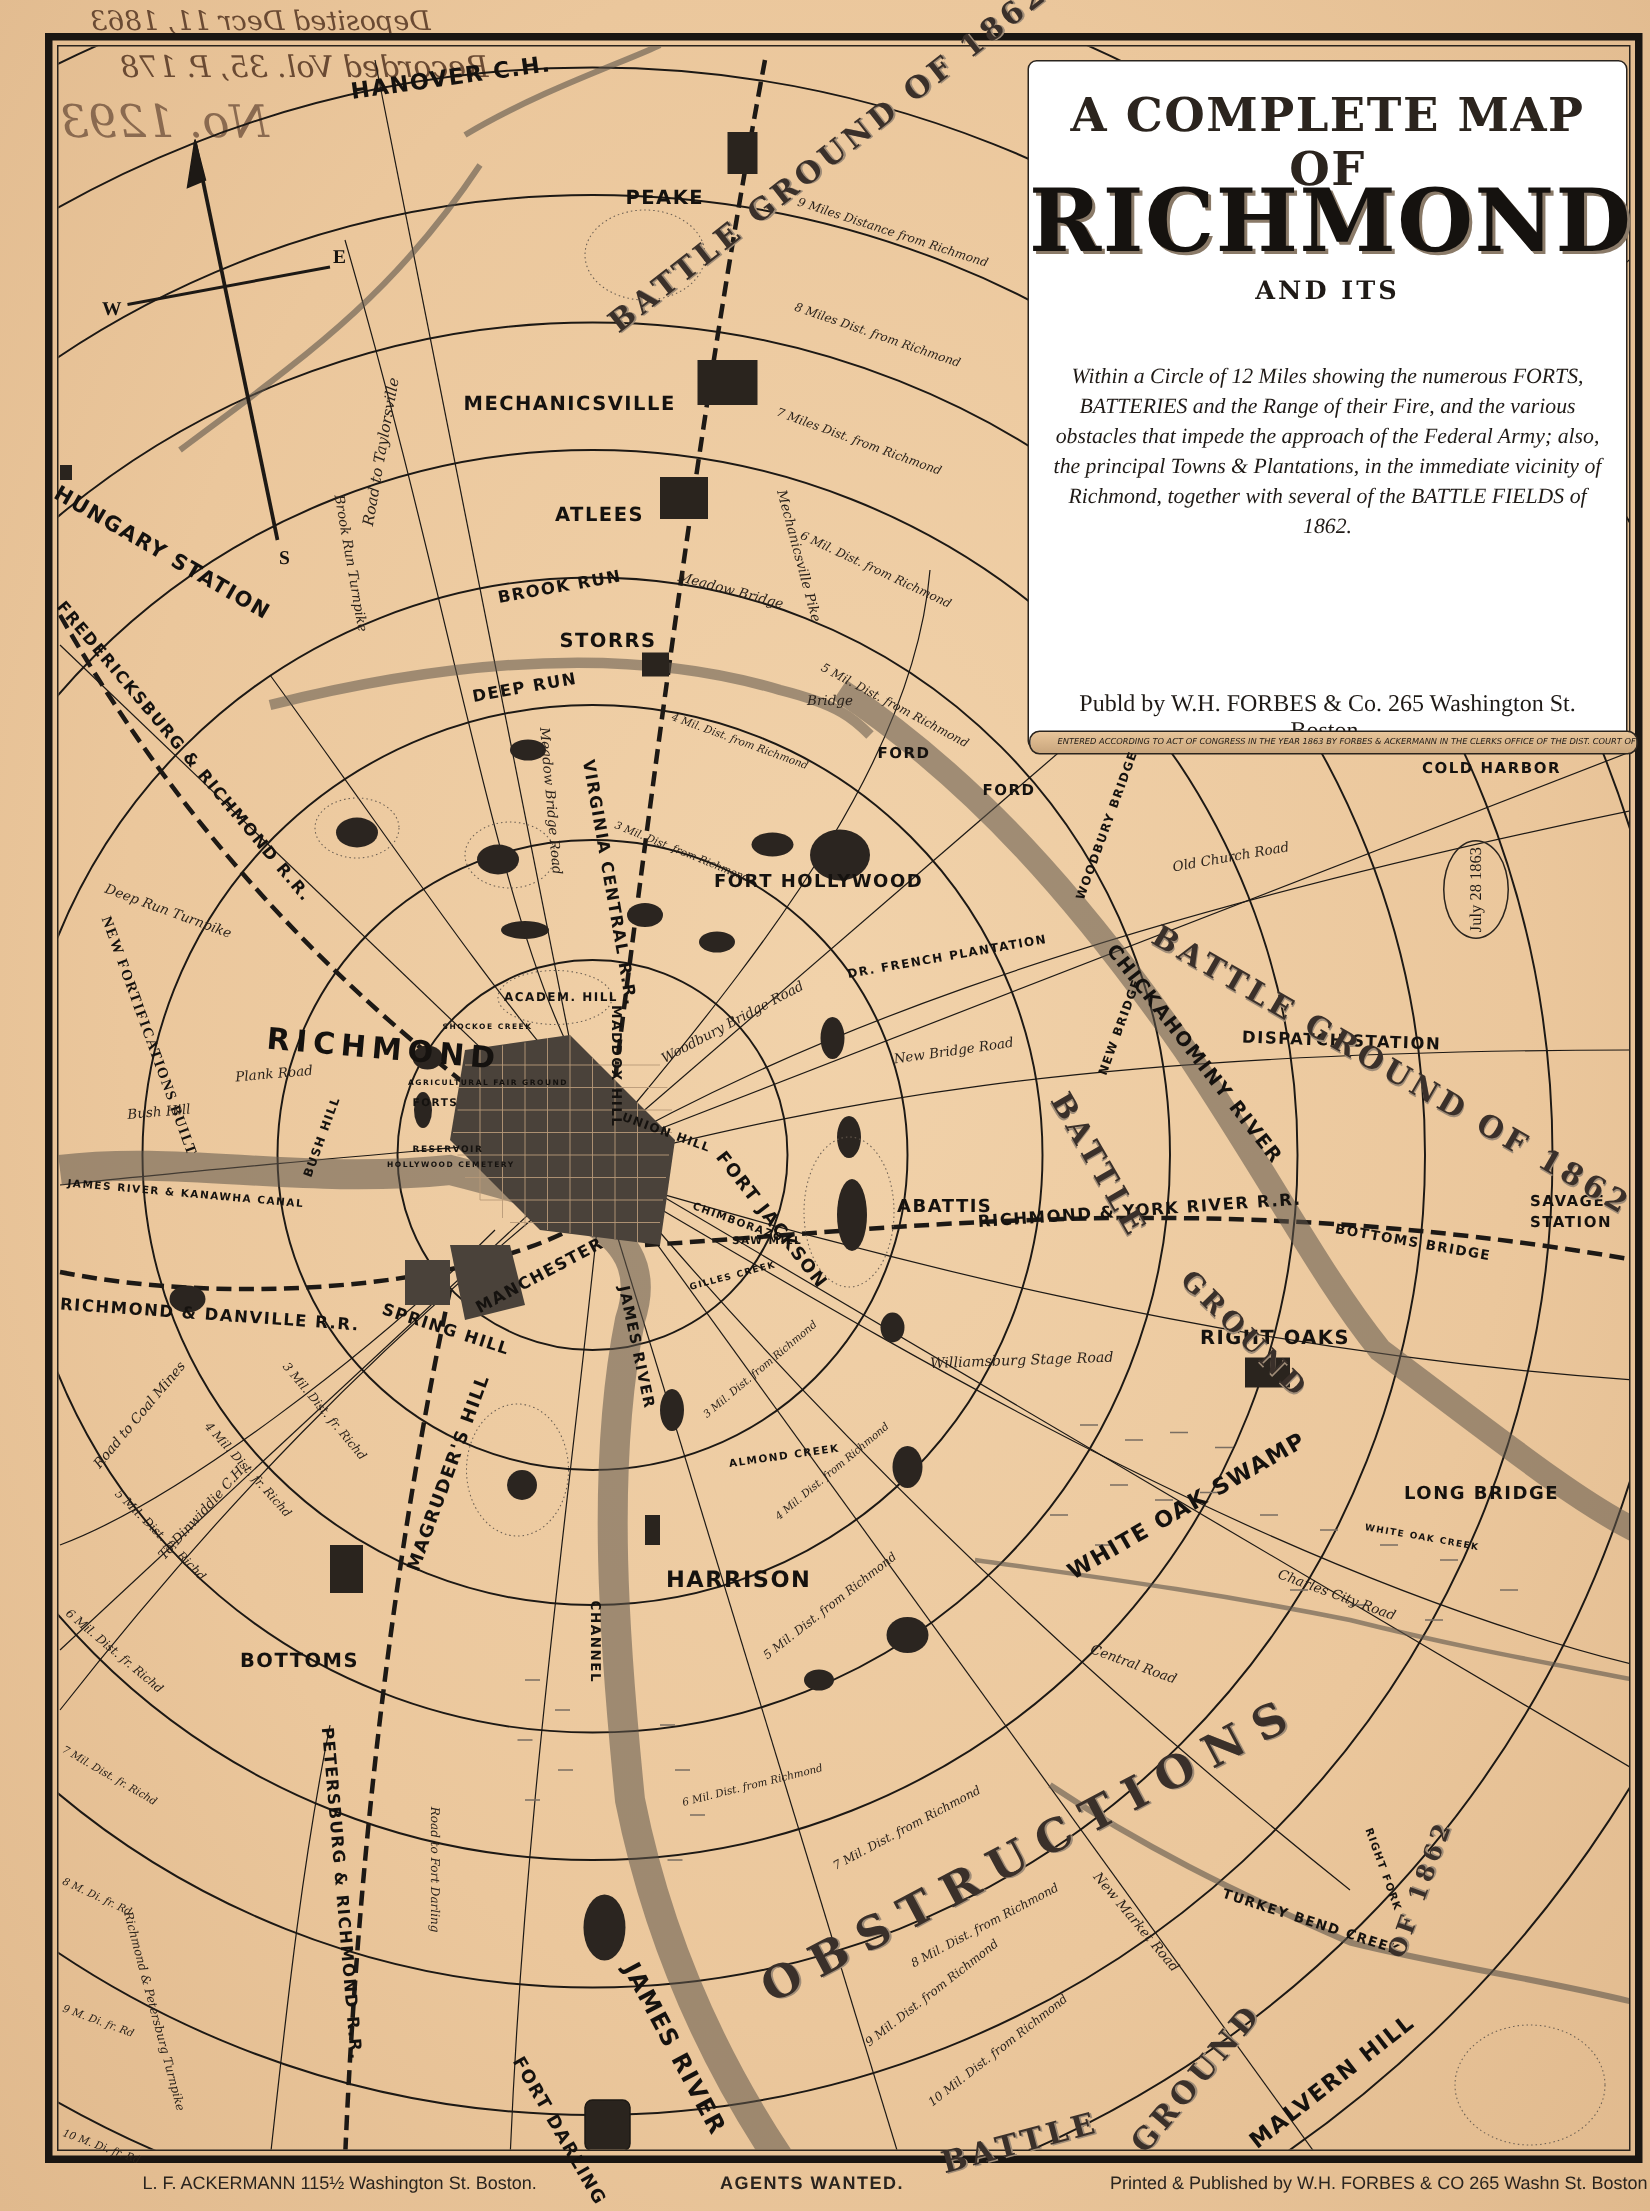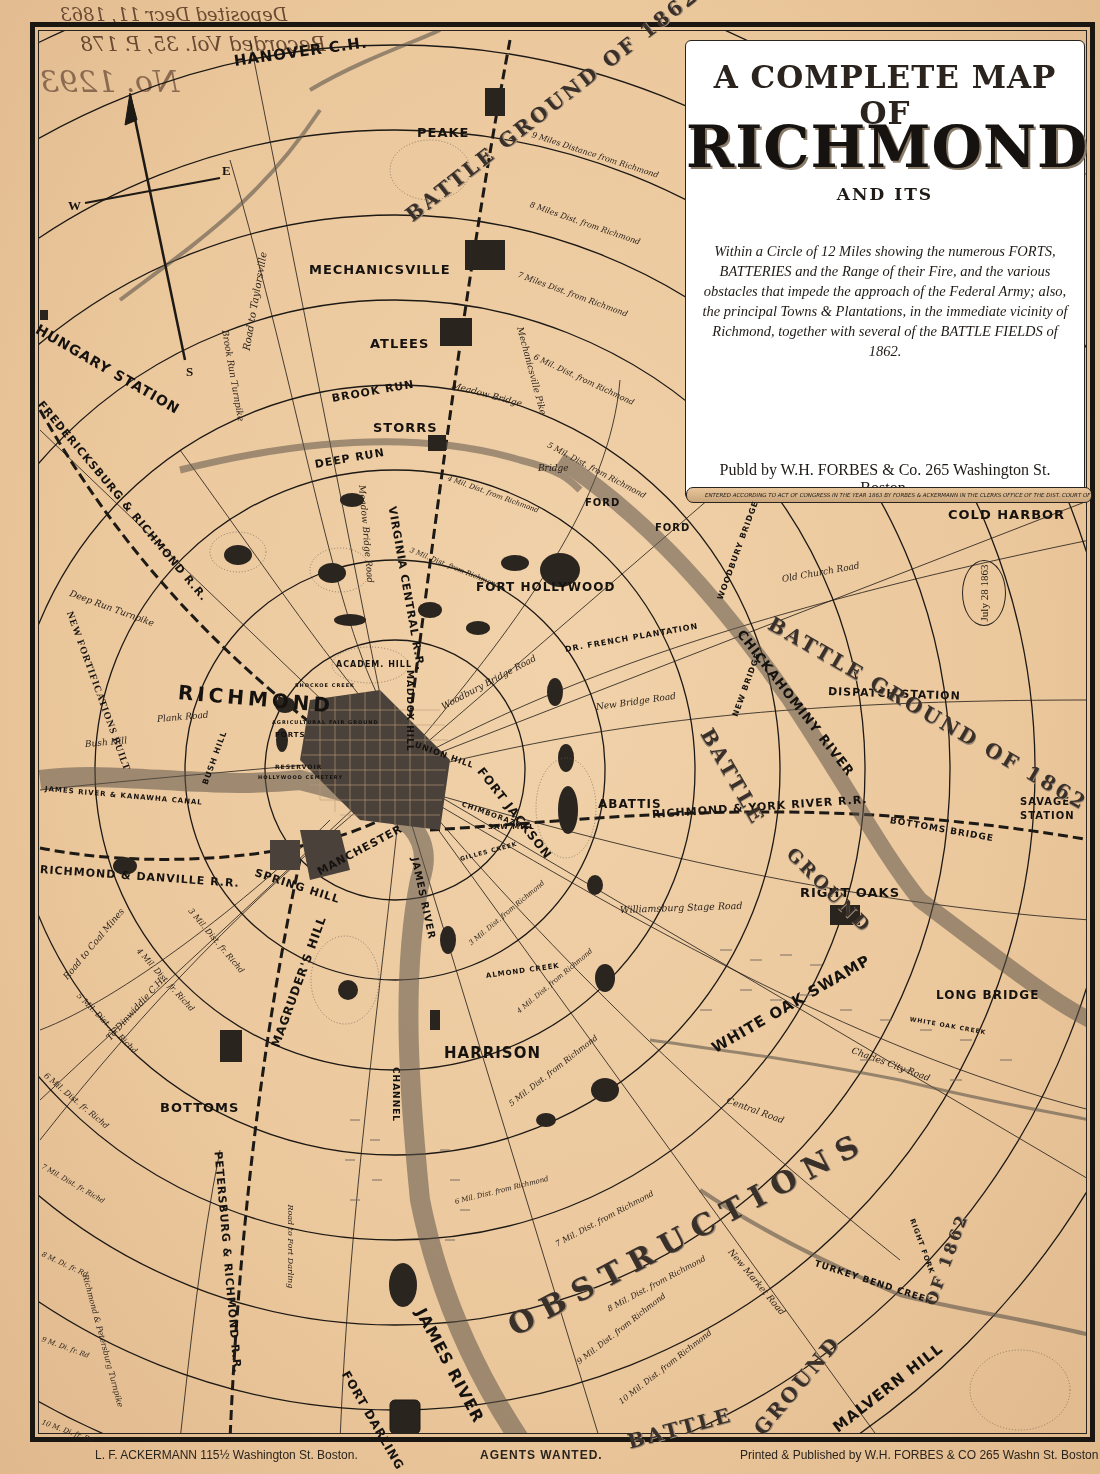--- a/index.html
+++ b/index.html
@@ -193,21 +193,21 @@
 <div class="lbl" style="left:234px;top:52px;font-size:15px;transform:rotate(-8deg);">HANOVER C.H.</div>
 <div class="lbl" style="left:417px;top:125px;font-size:13px;">PEAKE</div>
 <div class="lbl" style="left:309px;top:262px;font-size:13px;">MECHANICSVILLE</div>
 <div class="lbl" style="left:370px;top:336px;font-size:13px;">ATLEES</div>
 <div class="lbl" style="left:37px;top:320px;font-size:14px;transform:rotate(30deg);">HUNGARY STATION</div>
 <div class="lbl" style="left:373px;top:420px;font-size:13px;">STORRS</div>
 <div class="lbl" style="left:178px;top:680px;font-size:20px;letter-spacing:4px;transform:rotate(5deg);">RICHMOND</div>
 <div class="lbl" style="left:476px;top:580px;font-size:12px;">FORT HOLLYWOOD</div>
 <div class="lbl" style="left:480px;top:762px;font-size:12px;transform:rotate(52deg);">FORT JACKSON</div>
 <div class="lbl" style="left:598px;top:797px;font-size:12px;">ABATTIS</div>
-<div class="lbl" style="left:948px;top:507px;font-size:13px;">COLD HARBOR</div>
+<div class="lbl" style="left:948px;top:507px;font-size:10px;">COLD HARBOR</div>
 <div class="lbl" style="left:828px;top:685px;font-size:11px;transform:rotate(2deg);">DISPATCH STATION</div>
 <div class="lbl" style="left:1020px;top:795px;font-size:10px;white-space:normal;width:70px;line-height:14px;">SAVAGE STATION</div>
 <div class="lbl" style="left:800px;top:885px;font-size:13px;">RIGHT OAKS</div>
 <div class="lbl" style="left:936px;top:988px;font-size:12px;">LONG BRIDGE</div>
 <div class="lbl" style="left:318px;top:866px;font-size:11px;transform:rotate(-28deg);">MANCHESTER</div>
 <div class="lbl" style="left:255px;top:866px;font-size:11px;transform:rotate(18deg);">SPRING HILL</div>
 <div class="lbl" style="left:160px;top:1100px;font-size:13px;">BOTTOMS</div>
 <div class="lbl" style="left:444px;top:1044px;font-size:15px;">HARRISON</div>
 <div class="lbl" style="left:345px;top:1365px;font-size:12px;transform:rotate(60deg);">FORT DARLING</div>
 <div class="lbl" style="left:835px;top:1420px;font-size:15px;transform:rotate(-38deg);">MALVERN HILL</div>

